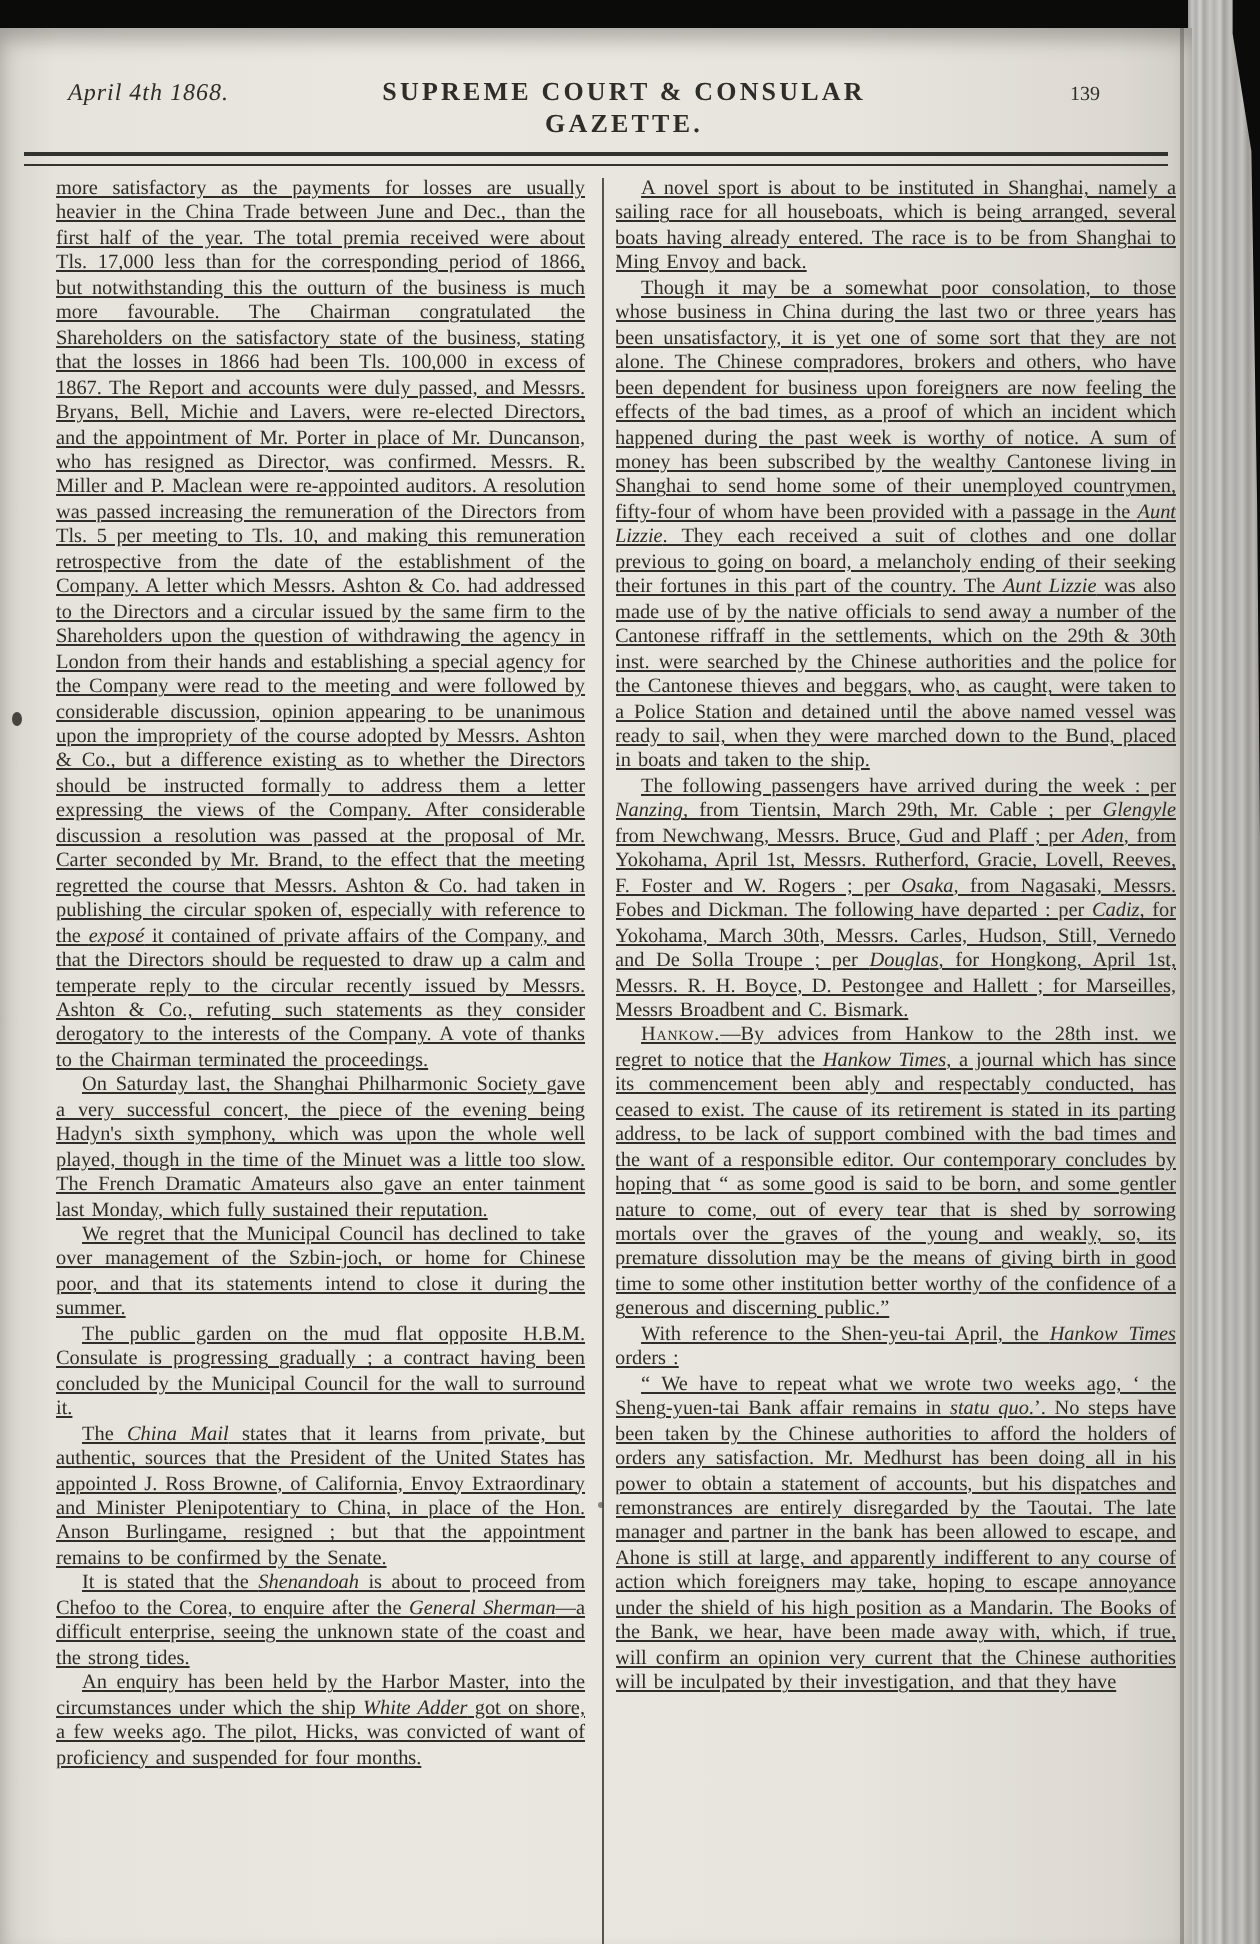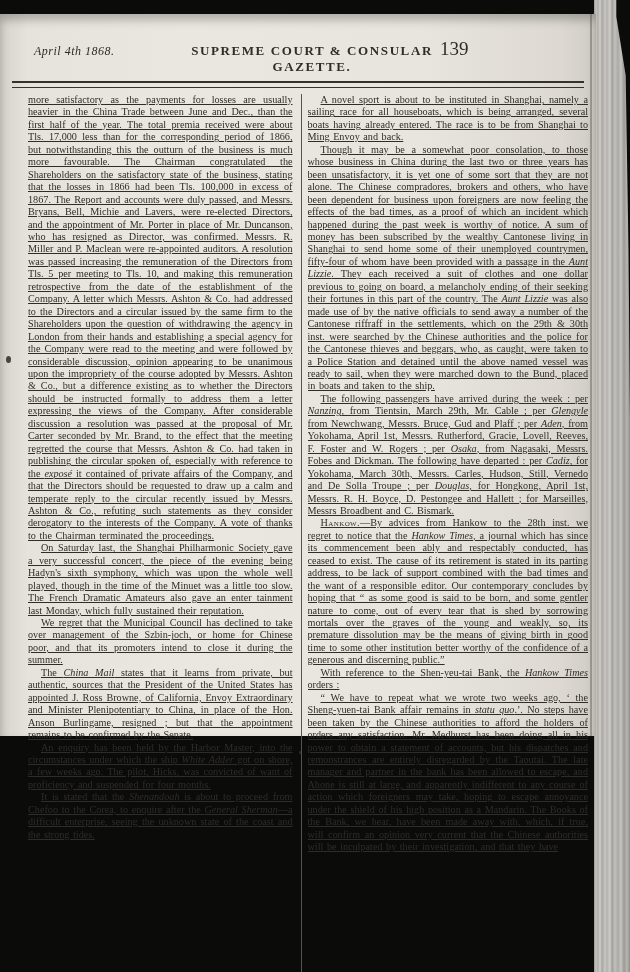--- a/index.html
+++ b/index.html
@@ -18,38 +18,38 @@
         #a19f9b 18px,#c2c0bb 21px,#acaaa6 24px,#c6c4bf 27px,
         #9c9a96 30px,#b8b6b2 33px,#8f8d89 36px);
   }
   .corner-black{
     position:absolute;top:0;left:594px;width:36px;height:420px;
     background:#0b0b0a;
     clip-path:polygon(62% 0,100% 0,100% 100%,96% 60%,88% 18%,62% 4%);
   }
   
   .sheet{
-    position:absolute;top:14px;left:0;width:596px;height:722px;
+    position:absolute;top:14px;left:0;width:596px;height:958px;
     background:
       linear-gradient(90deg,#d6d3cc 0,#e6e3dc 28px,#eae7e0 180px,#e8e5de 420px,#ddd9d2 560px,#cfccc5 596px),
       #e6e3dc;
     box-shadow:inset 0 6px 10px rgba(0,0,0,.25);
     color:#2f2d29;
   }
   .sheet::after{ 
     content:"";position:absolute;top:0;right:4px;width:2px;height:100%;
     background:rgba(60,58,54,.35);
   }
   .masthead{
     display:flex;align-items:baseline;
     padding:24px 34px 4px 34px;
   }
   .m-date{font-style:italic;font-size:12px;width:150px;letter-spacing:.5px;}
   .m-title{flex:1;text-align:center;font-size:13px;letter-spacing:1.6px;font-weight:bold;}
-  .m-page{width:110px;font-size:19px;padding-right:12px;}
+  .m-page{width:110px;text-align:right;font-size:10px;padding-right:12px;}
   .rule{
     margin:2px 12px 0 12px;height:4px;
     border-top:2px solid #34322e;border-bottom:1px solid #34322e;
   }
   .cols{
     display:flex;padding:6px 8px 0 28px;height:886px;overflow:hidden;
   }
   .col{overflow:hidden;}
   .col.left{width:265px;}
   .divider{width:1px;background:#57544e;margin:0 6px 0 8px;}
@@ -76,31 +76,32 @@
     <div class="m-date">April 4th 1868.</div>
     <div class="m-title">SUPREME COURT &amp; CONSULAR GAZETTE.</div>
     <div class="m-page">139</div>
   </div>
   <div class="rule"></div>
 
   <div class="cols">
     <div class="col left" id="col-left">
         <p class="para noindent"><span>more satisfactory as the payments for losses are usually heavier in the China Trade between June and Dec., than the first half of the year. The total premia received were about Tls. 17,000 less than for the corresponding period of 1866, but notwithstanding this the outturn of the business is much more favourable. The Chairman congratulated the Shareholders on the satisfactory state of the business, stating that the losses in 1866 had been Tls. 100,000 in excess of 1867. The Report and accounts were duly passed, and Messrs. Bryans, Bell, Michie and Lavers, were re-elected Directors, and the appointment of Mr. Porter in place of Mr. Duncanson, who has resigned as Director, was confirmed. Messrs. R. Miller and P. Maclean were re-appointed auditors. A resolution was passed increasing the remuneration of the Directors from Tls. 5 per meeting to Tls. 10, and making this remuneration retrospective from the date of the establishment of the Company. A letter which Messrs. Ashton &amp; Co. had addressed to the Directors and a circular issued by the same firm to the Shareholders upon the question of withdrawing the agency in London from their hands and establishing a special agency for the Company were read to the meeting and were followed by considerable discussion, opinion appearing to be unanimous upon the impropriety of the course adopted by Messrs. Ashton &amp; Co., but a difference existing as to whether the Directors should be instructed formally to address them a letter expressing the views of the Company. After considerable discussion a resolution was passed at the proposal of Mr. Carter seconded by Mr. Brand, to the effect that the meeting regretted the course that Messrs. Ashton &amp; Co. had taken in publishing the circular spoken of, especially with reference to the </span><span class="it">exposé</span><span> it contained of private affairs of the Company, and that the Directors should be requested to draw up a calm and temperate reply to the circular recently issued by Messrs. Ashton &amp; Co., refuting such statements as they consider derogatory to the interests of the Company. A vote of thanks to the Chairman terminated the proceedings.</span></p>
         <p class="para"><span>On Saturday last, the Shanghai Philharmonic Society gave a very successful concert, the piece of the evening being Hadyn's sixth symphony, which was upon the whole well played, though in the time of the Minuet was a little too slow. The French Dramatic Amateurs also gave an enter tainment last Monday, which fully sustained their reputation.</span></p>
-        <p class="para"><span>We regret that the Municipal Council has declined to take over management of the Szbin-joch, or home for Chinese poor, and that its promoters intend to close it during the summer.</span></p>
+        <p class="para"><span>We regret that the Municipal Council has declined to take over management of the Szbin-joch, or home for Chinese poor, and that its statements intend to close it during the summer.</span></p>
+        <p class="para"><span>The public garden on the mud flat opposite H.B.M. Consulate is progressing gradually ; a contract having been concluded by the Municipal Council for the wall to surround it.</span></p>
         <p class="para"><span>The </span><span class="it">China Mail</span><span> states that it learns from private, but authentic, sources that the President of the United States has appointed J. Ross Browne, of California, Envoy Extraordinary and Minister Plenipotentiary to China, in place of the Hon. Anson Burlingame, resigned ; but that the appointment remains to be confirmed by the Senate.</span></p>
+        <p class="para"><span>It is stated that the </span><span class="it">Shenandoah</span><span> is about to proceed from Chefoo to the Corea, to enquire after the </span><span class="it">General Sherman</span><span>—a difficult enterprise, seeing the unknown state of the coast and the strong tides.</span></p>
         <p class="para"><span>An enquiry has been held by the Harbor Master, into the circumstances under which the ship </span><span class="it">White Adder</span><span> got on shore, a few weeks ago. The pilot, Hicks, was convicted of want of proficiency and suspended for four months.</span></p>
-        <p class="para"><span>It is stated that the </span><span class="it">Shenandoah</span><span> is about to proceed from Chefoo to the Corea, to enquire after the </span><span class="it">General Sherman</span><span>—a difficult enterprise, seeing the unknown state of the coast and the strong tides.</span></p>
       </div>
     <div class="divider"></div>
     <div class="col right" id="col-right">
         <p class="para"><span>A novel sport is about to be instituted in Shanghai, namely a sailing race for all houseboats, which is being arranged, several boats having already entered. The race is to be from Shanghai to Ming Envoy and back.</span></p>
         <p class="para"><span>Though it may be a somewhat poor consolation, to those whose business in China during the last two or three years has been unsatisfactory, it is yet one of some sort that they are not alone. The Chinese compradores, brokers and others, who have been dependent for business upon foreigners are now feeling the effects of the bad times, as a proof of which an incident which happened during the past week is worthy of notice. A sum of money has been subscribed by the wealthy Cantonese living in Shanghai to send home some of their unemployed countrymen, fifty-four of whom have been provided with a passage in the </span><span class="it">Aunt Lizzie</span><span>. They each received a suit of clothes and one dollar previous to going on board, a melancholy ending of their seeking their fortunes in this part of the country. The </span><span class="it">Aunt Lizzie</span><span> was also made use of by the native officials to send away a number of the Cantonese riffraff in the settlements, which on the 29th &amp; 30th inst. were searched by the Chinese authorities and the police for the Cantonese thieves and beggars, who, as caught, were taken to a Police Station and detained until the above named vessel was ready to sail, when they were marched down to the Bund, placed in boats and taken to the ship.</span></p>
         <p class="para"><span>The following passengers have arrived during the week : per </span><span class="it">Nanzing</span><span>, from Tientsin, March 29th, Mr. Cable ; per </span><span class="it">Glengyle</span><span> from Newchwang, Messrs. Bruce, Gud and Plaff ; per </span><span class="it">Aden</span><span>, from Yokohama, April 1st, Messrs. Rutherford, Gracie, Lovell, Reeves, F. Foster and W. Rogers ; per </span><span class="it">Osaka</span><span>, from Nagasaki, Messrs. Fobes and Dickman. The following have departed : per </span><span class="it">Cadiz</span><span>, for Yokohama, March 30th, Messrs. Carles, Hudson, Still, Vernedo and De Solla Troupe ; per </span><span class="it">Douglas</span><span>, for Hongkong, April 1st, Messrs. R. H. Boyce, D. Pestongee and Hallett ; for Marseilles, Messrs Broadbent and C. Bismark.</span></p>
         <p class="para"><span class="sc">Hankow.</span><span>—By advices from Hankow to the 28th inst. we regret to notice that the </span><span class="it">Hankow Times</span><span>, a journal which has since its commencement been ably and respectably conducted, has ceased to exist. The cause of its retirement is stated in its parting address, to be lack of support combined with the bad times and the want of a responsible editor. Our contemporary concludes by hoping that “ as some good is said to be born, and some gentler nature to come, out of every tear that is shed by sorrowing mortals over the graves of the young and weakly, so, its premature dissolution may be the means of giving birth in good time to some other institution better worthy of the confidence of a generous and discerning public.”</span></p>
-        <p class="para"><span>With reference to the Shen-yeu-tai Bank, the </span><span class="it">Hankow Times</span><span> orders :</span></p>
+        <p class="para"><span>With reference to the Shen-yeu-tai April, the </span><span class="it">Hankow Times</span><span> orders :</span></p>
         <p class="para"><span>“ We have to repeat what we wrote two weeks ago, ‘ the Sheng-yuen-tai Bank affair remains in </span><span class="it">statu quo</span><span>.’. No steps have been taken by the Chinese authorities to afford the holders of orders any satisfaction. Mr. Medhurst has been doing all in his power to obtain a statement of accounts, but his dispatches and remonstrances are entirely disregarded by the Taoutai. The late manager and partner in the bank has been allowed to escape, and Ahone is still at large, and apparently indifferent to any course of action which foreigners may take, hoping to escape annoyance under the shield of his high position as a Mandarin. The Books of the Bank, we hear, have been made away with, which, if true, will confirm an opinion very current that the Chinese authorities will be inculpated by their investigation, and that they have</span></p>
       </div>
   </div>
 
   <div class="speck s1"></div>
   <div class="speck s2"></div>
 </div>
 
 </body></html>

